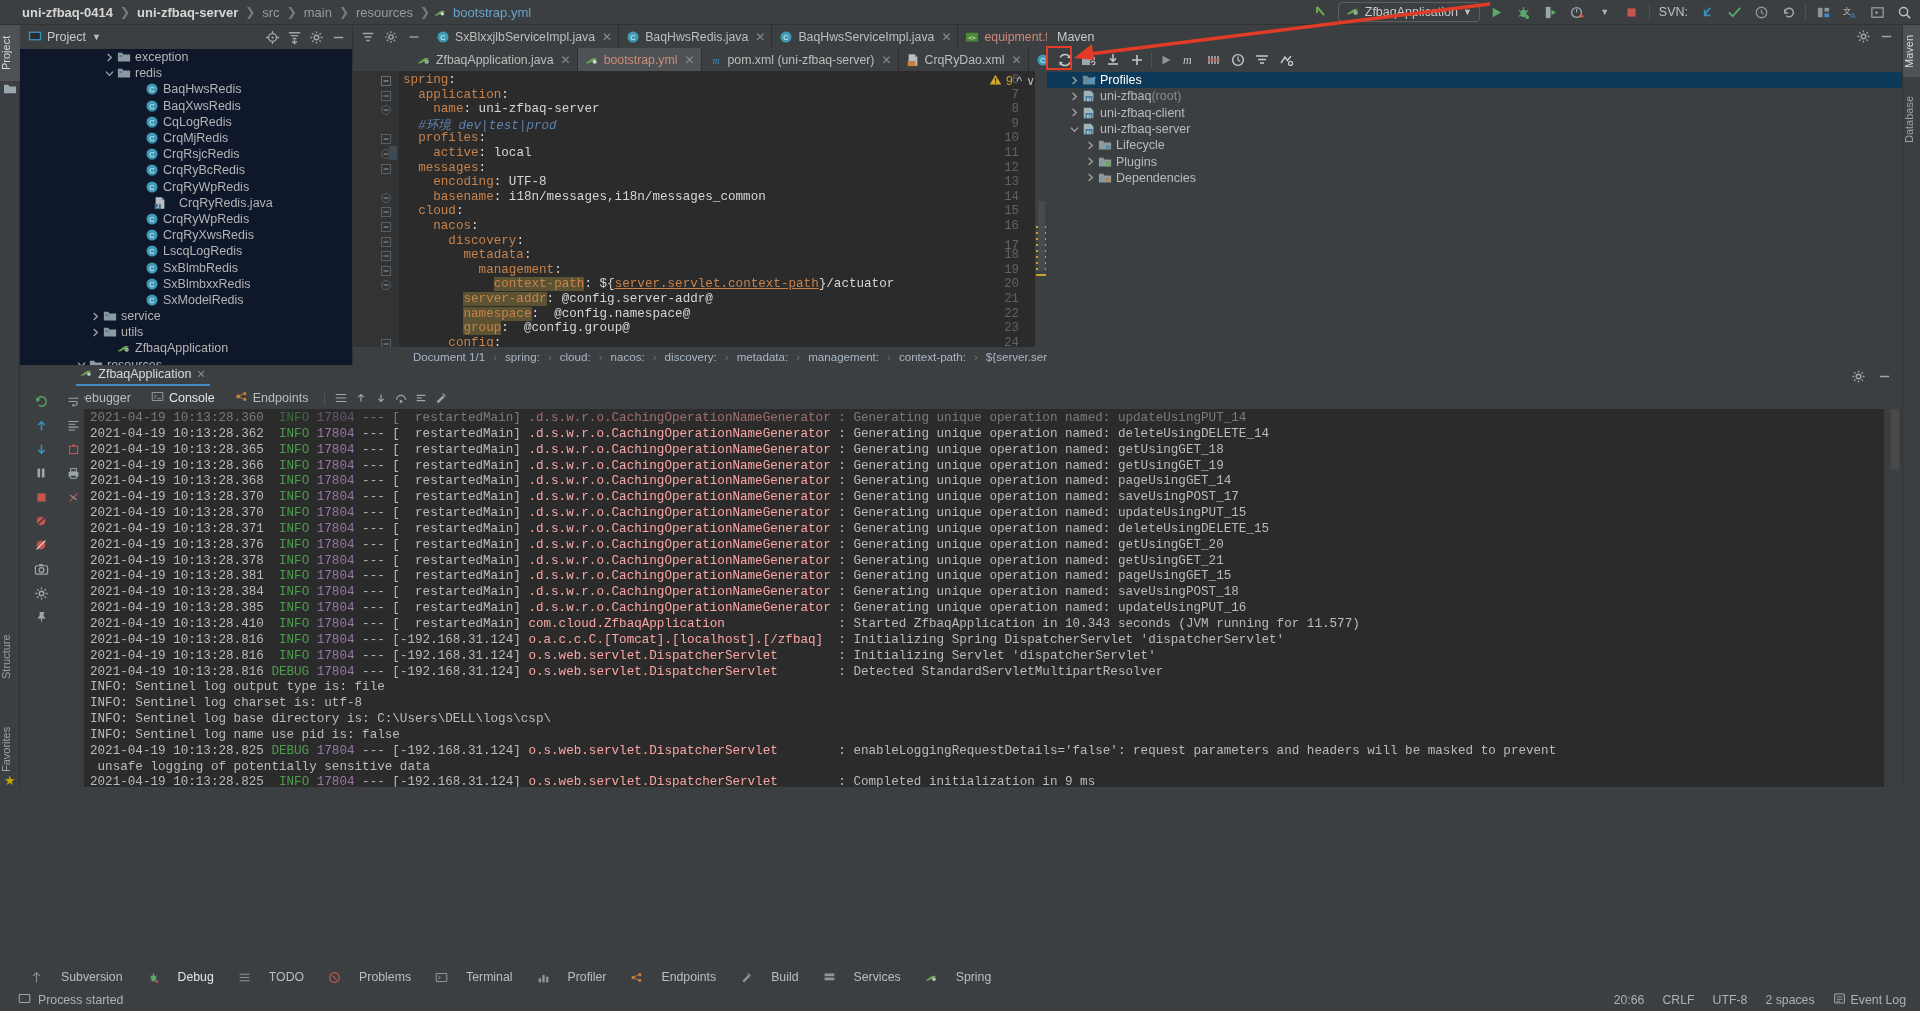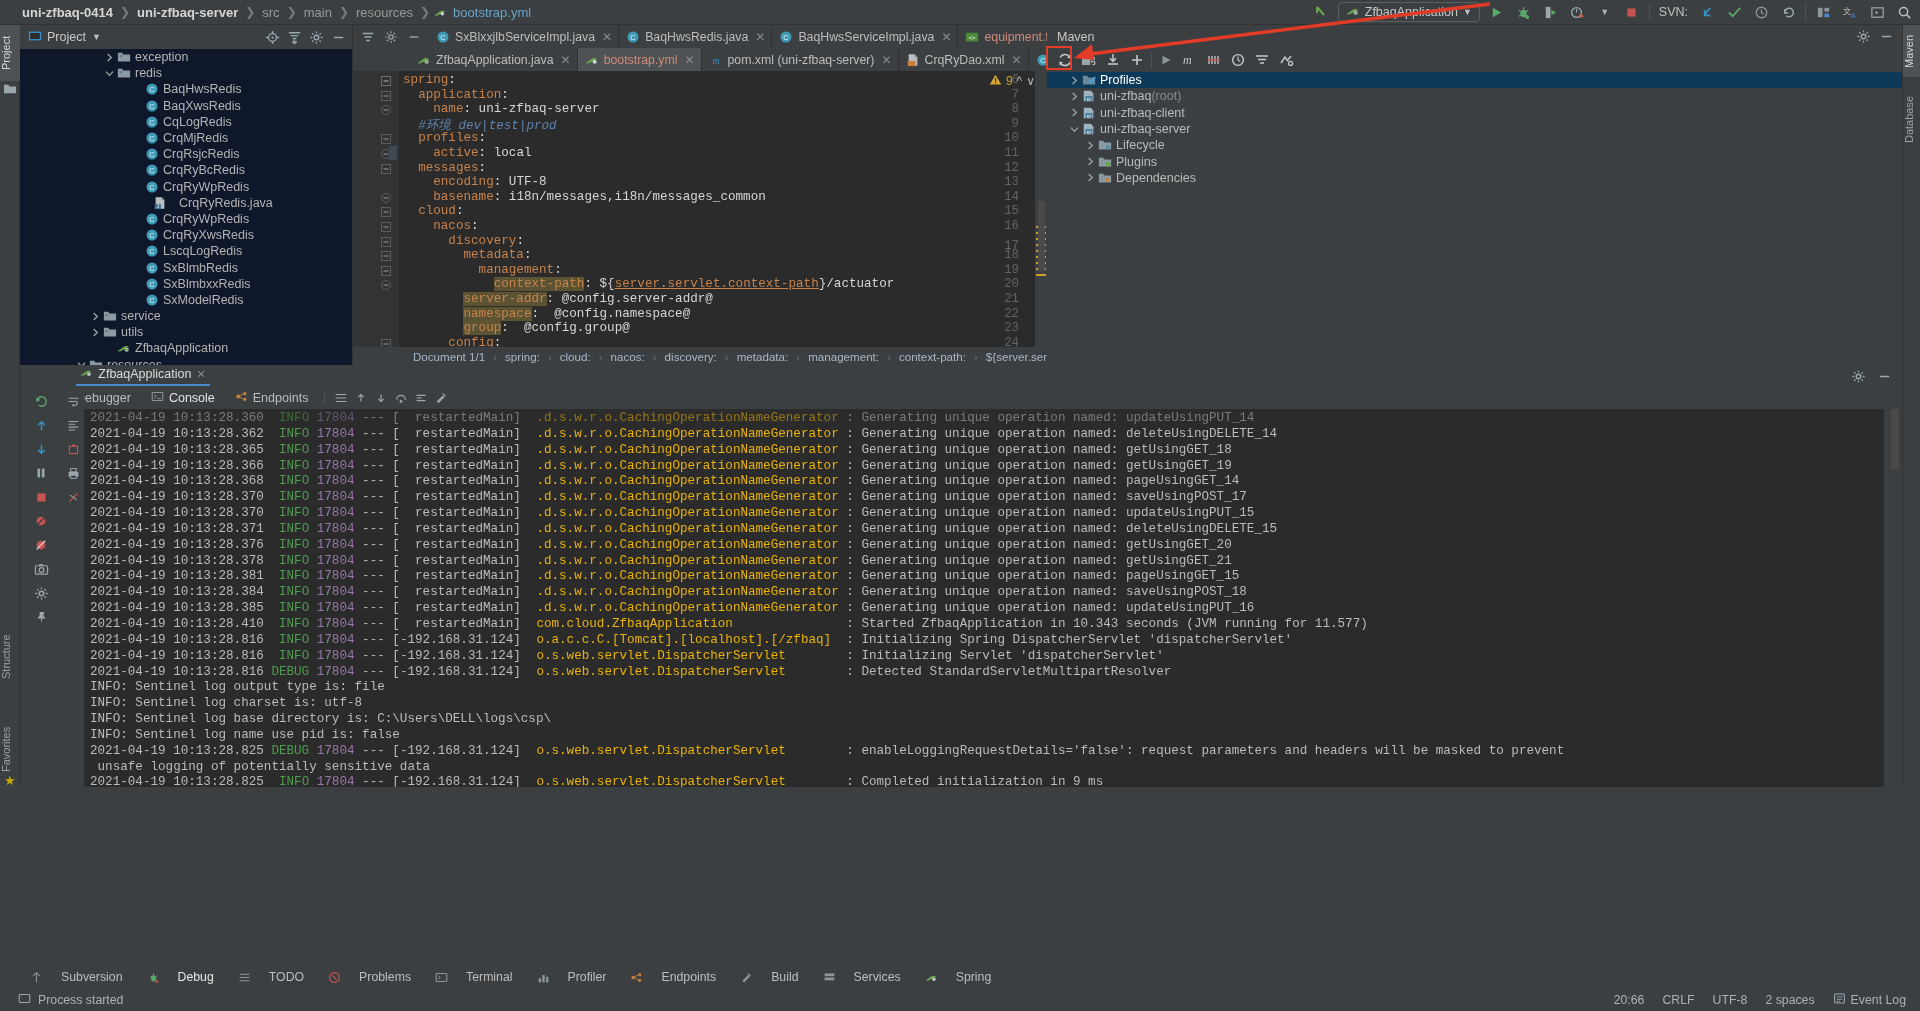--- a/index.html
+++ b/index.html
@@ -125,21 +125,21 @@
     position:absolute;left:64px;top:44px;right:18px;bottom:0;background:#2b2b2b;
     overflow:hidden;padding:2px 0 0 6px;
   }
   .logline{font-family:"Liberation Mono", monospace;font-size:12.6px;white-space:pre;line-height:15.85px;color:#bbbbbb;}
   .lg-date{color:#bbbbbb;}
   .lg-info{color:#4f9b4f;}
   .lg-debug{color:#4f9b4f;}
   .lg-pid{color:#9876aa;}
   .lg-sep{color:#bbbbbb;}
   .lg-thread{color:#bbbbbb;}
-  .lg-logger{color:#eab308;margin-left:8px;}
+  .lg-logger{color:#fca5a5;}
   .lg-msg{color:#bbbbbb;}
   #consoleright{position:absolute;right:0;top:44px;width:18px;bottom:0;background:#3c3f41;}
 
   
   #statusbar{position:absolute;left:0;bottom:22px;width:1920px;height:24px;background:#3c3f41;display:flex;align-items:center;gap:0;padding-left:18px;}
   .sbitem{display:flex;align-items:center;gap:18px;padding:0 12px;color:#bdbdbd;font-size:12.3px;}
   .sbitem.sel{color:#e6e6e6;}
   #footer{position:absolute;left:0;bottom:0;width:1920px;height:22px;background:#3c3f41;display:flex;align-items:center;padding-left:18px;color:#b0b0b0;font-size:12.3px;}
   #footer .right{margin-left:auto;display:flex;align-items:center;gap:18px;padding-right:14px;}
 

